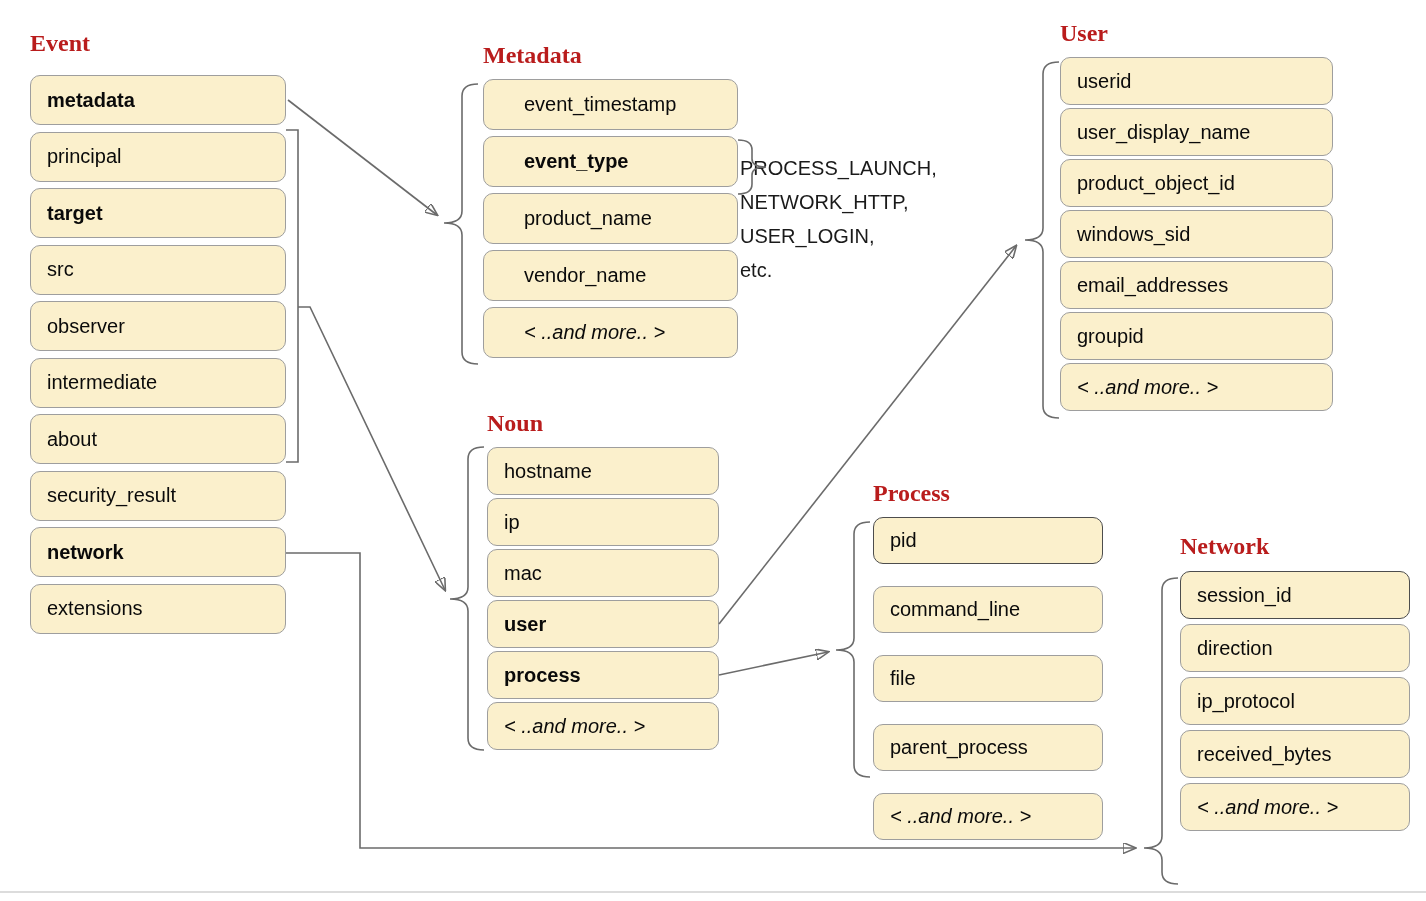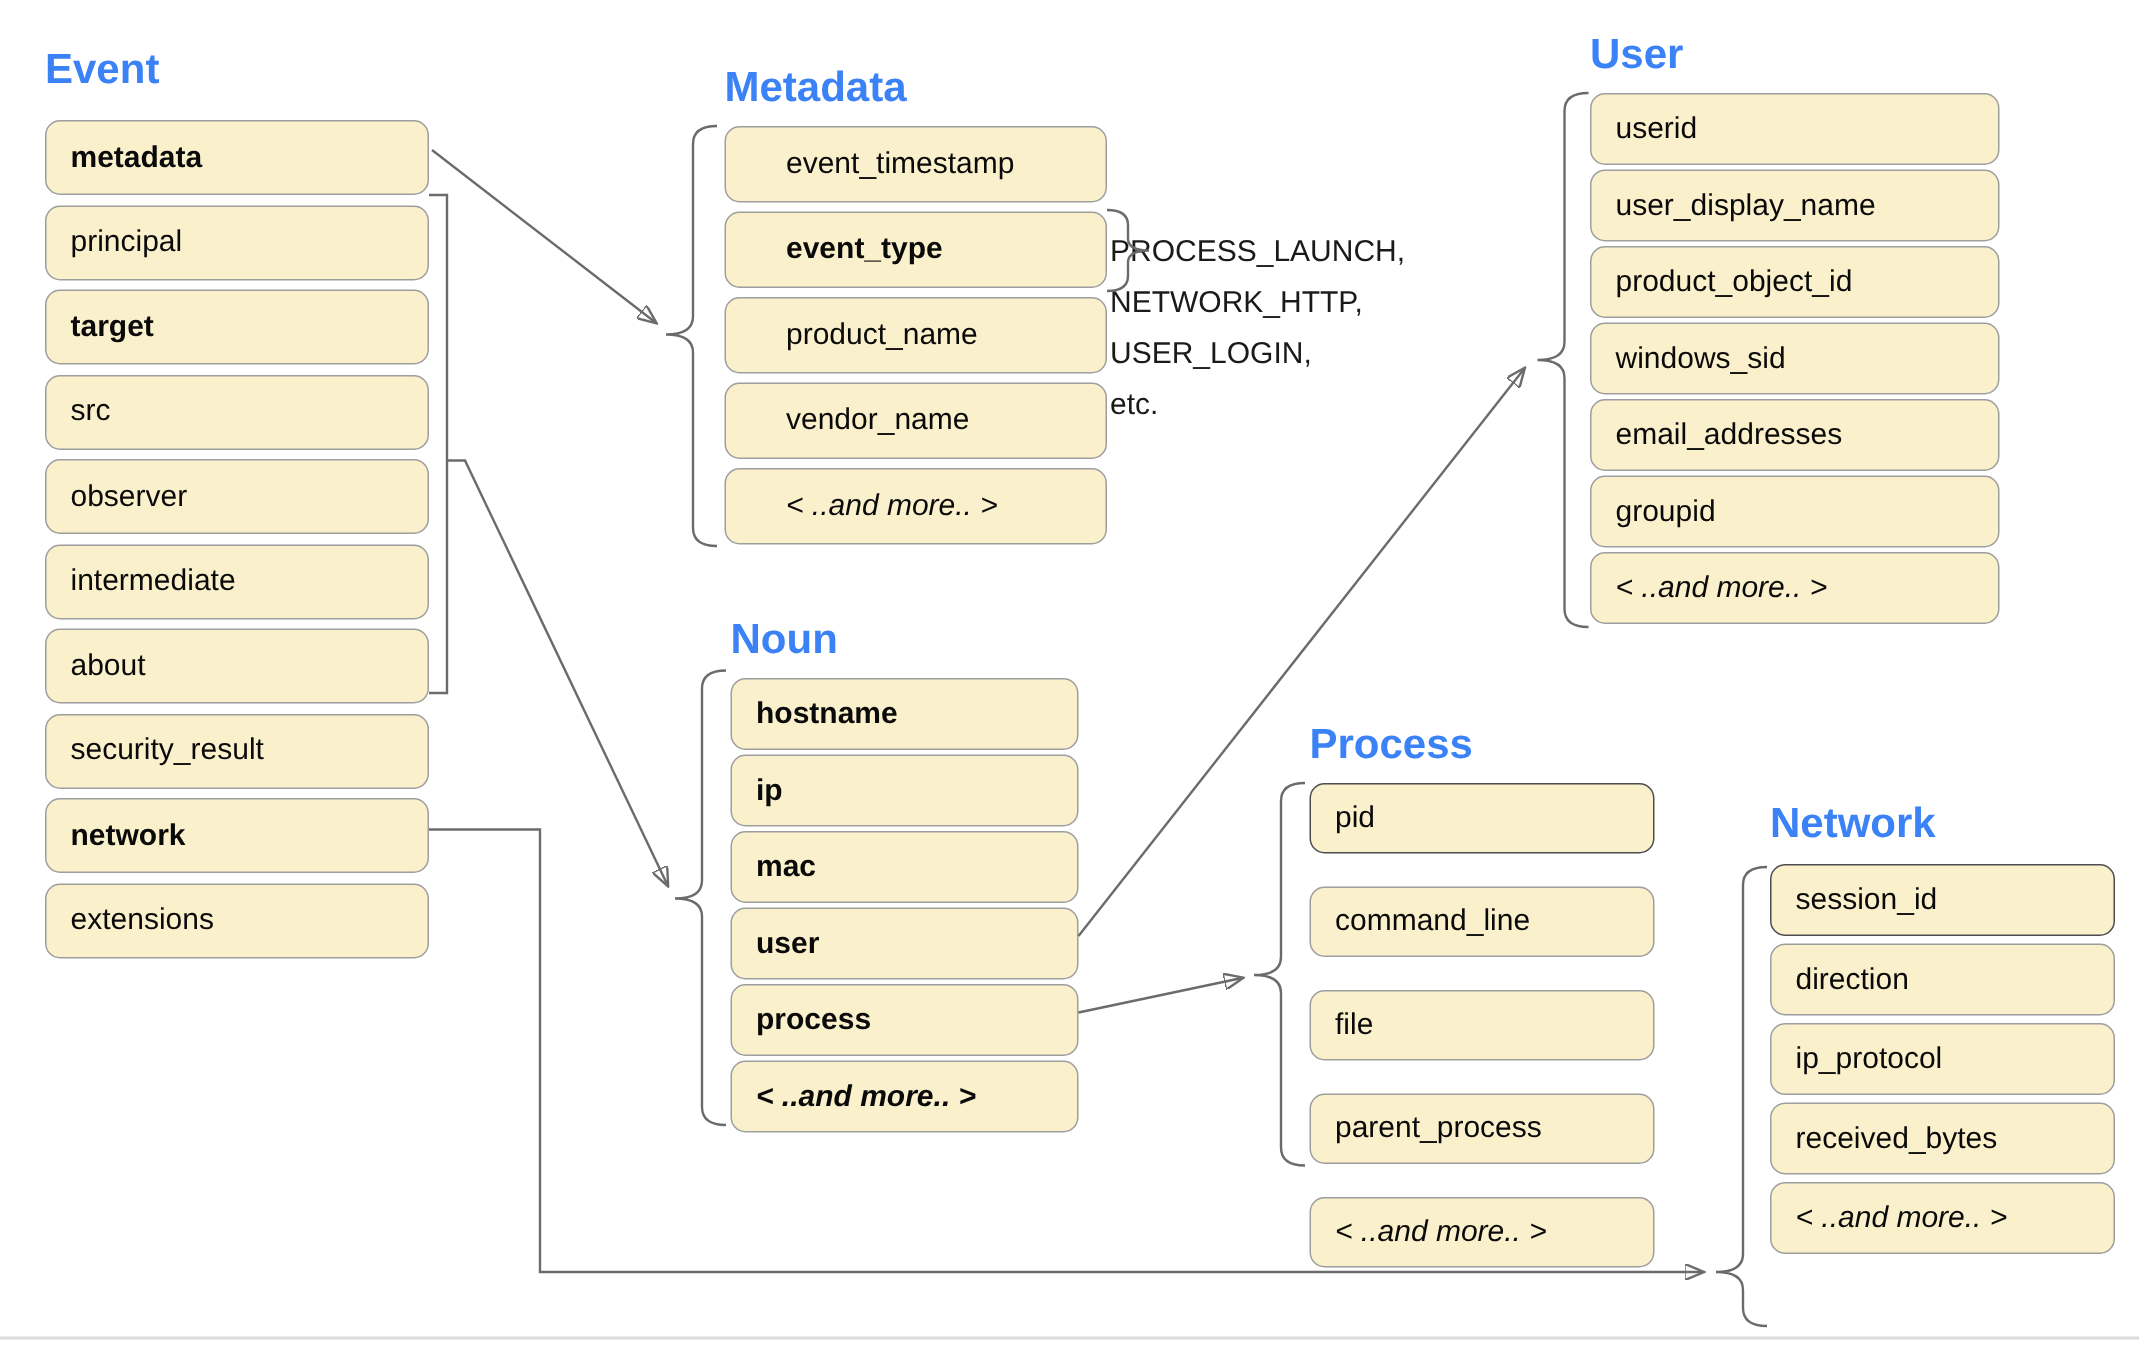--- a/index.html
+++ b/index.html
@@ -2,22 +2,22 @@
 <html><head>
 <meta charset="utf-8">
 <style>
   html,body{margin:0;padding:0;}
   body{
     width:1426px;height:901px;position:relative;background:#ffffff;
     font-family:"Liberation Sans", sans-serif;color:#111;overflow:hidden;
   }
   .group{position:absolute;}
   .group-title{
-    font-weight:bold;font-size:28px;color:#3b82f6;margin-bottom:10px;
-    font-family:Liberation Sans, sans-serif;
+    font-weight:bold;font-size:24px;color:#b91c1c;margin-bottom:10px;
+    font-family:Liberation Serif, serif;
   }
   .boxes{display:flex;flex-direction:column;}
   .box{
     box-sizing:border-box;background:#FBF0CC;border:1.6px solid #9e9e9e;
     border-radius:10px;font-size:20px;color:#0a0a0a;
     display:flex;align-items:center;padding-left:16px;
   }
   .box.bold{font-weight:bold;}
   .box.italic{font-style:italic;}
   .box.dark{border-color:#4d4d4d;}
@@ -30,21 +30,21 @@
   #g-metadata{left:483px;top:42px;width:255px;}
   #g-metadata .boxes{gap:6px;margin-top:9px;}
   #g-metadata .box{height:51px;padding-left:40px;}
 
   #g-user{left:1060px;top:20px;width:273px;}
   #g-user .boxes{gap:3px;margin-top:8px;}
   #g-user .box{height:48px;}
 
   #g-noun{left:487px;top:410px;width:232px;}
   #g-noun .boxes{gap:3px;margin-top:8px;}
-  #g-noun .box{height:48px;font-weight:bold;}
+  #g-noun .box{height:48px;}
 
   #g-process{left:873px;top:480px;width:230px;}
   #g-process .boxes{gap:22px;margin-top:8px;}
   #g-process .box{height:47px;}
 
   #g-network{left:1180px;top:533px;width:230px;}
   #g-network .boxes{gap:5px;margin-top:11px;}
   #g-network .box{height:48px;}
 
   .annotation{

